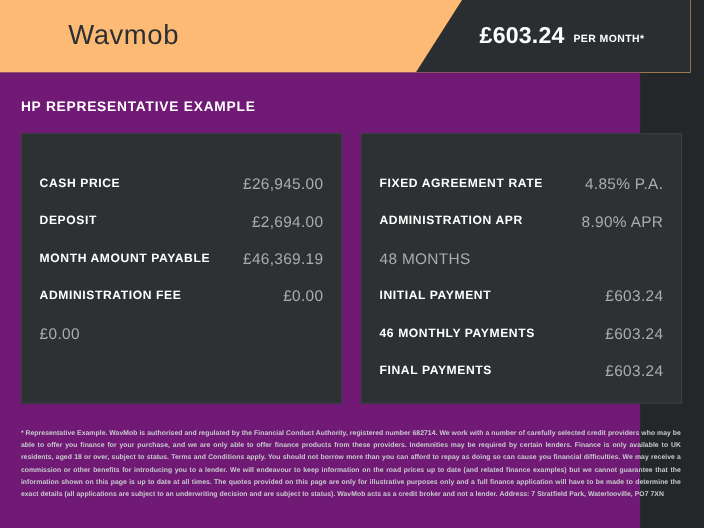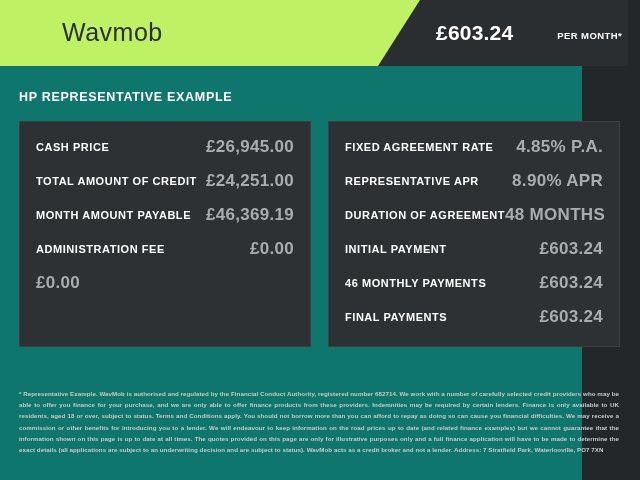--- a/index.html
+++ b/index.html
@@ -18,21 +18,21 @@
     height: 480px;
     background: #242729;
     overflow: hidden;
   }
 
   
   .header {
     position: relative;
     width: 628px;
     height: 66px;
-    background: #bef264;
+    background: #fdba74;
     overflow: hidden;
   }
   .brand {
     position: absolute;
     left: 62px;
     top: 18px;
     font-size: 25px;
     letter-spacing: 0.5px;
     color: #2c2f31;
     font-weight: 400;
@@ -61,29 +61,28 @@
     font-size: 21px;
     font-weight: bold;
     letter-spacing: 0.2px;
   }
   .price-period {
     color: #ffffff;
     font-size: 9.5px;
     font-weight: bold;
     letter-spacing: 0.4px;
     padding-top: 4px;
-    margin-left: 36px;
   }
 
   
   .body-wrap {
     position: relative;
     width: 582px;
     height: 414px;
-    background: #0f766e;
+    background: #701a75;
     padding: 0;
   }
   .section-title {
     position: absolute;
     left: 19px;
     top: 24px;
     color: #ffffff;
     font-size: 12.5px;
     font-weight: bold;
     letter-spacing: 0.7px;
@@ -94,40 +93,40 @@
     left: 19px;
     top: 55px;
     width: 602px;
     display: flex;
     gap: 17px;
   }
   .panel {
     width: 292px;
     background: #2d3133;
     border: 1px solid #3a3f41;
-    padding: 8px 14px 12px 14px;
+    padding: 28px 14px 12px 14px;
   }
   .row {
     display: flex;
     align-items: center;
     justify-content: space-between;
     height: 34px;
     padding: 0 2px;
   }
   .row .label {
     color: #ffffff;
     font-size: 11px;
     font-weight: bold;
     letter-spacing: 0.55px;
     white-space: nowrap;
   }
   .row .value {
     color: #a9adb0;
-    font-size: 17px;
-    font-weight: bold;
+    font-size: 14px;
+    font-weight: normal;
     letter-spacing: 0.3px;
     white-space: nowrap;
   }
 
   
   .disclaimer {
     position: absolute;
     left: 19px;
     top: 322px;
     width: 600px;
@@ -159,47 +158,46 @@
     <div class="section-title">HP REPRESENTATIVE EXAMPLE</div>
 
     <div class="panels">
 
       <div class="panel">
         <div class="row">
           <span class="label">CASH PRICE</span>
           <span class="value">£26,945.00</span>
         </div>
         <div class="row">
-          <span class="label">TOTAL AMOUNT OF CREDIT</span>
-          <span class="value">£24,251.00</span>
+          <span class="label">DEPOSIT</span>
+          <span class="value">£2,694.00</span>
         </div>
         <div class="row">
           <span class="label">MONTH AMOUNT PAYABLE</span>
           <span class="value">£46,369.19</span>
         </div>
         <div class="row">
           <span class="label">ADMINISTRATION FEE</span>
           <span class="value">£0.00</span>
         </div>
         <div class="row">
           <span class="value">£0.00</span>
         </div>
       </div>
 
       <div class="panel">
         <div class="row">
           <span class="label">FIXED AGREEMENT RATE</span>
           <span class="value">4.85% P.A.</span>
         </div>
         <div class="row">
-          <span class="label">REPRESENTATIVE APR</span>
+          <span class="label">ADMINISTRATION APR</span>
           <span class="value">8.90% APR</span>
         </div>
         <div class="row">
-          <span class="label">DURATION OF AGREEMENT</span>
           <span class="value">48 MONTHS</span>
         </div>
         <div class="row">
           <span class="label">INITIAL PAYMENT</span>
           <span class="value">£603.24</span>
         </div>
         <div class="row">
           <span class="label">46 MONTHLY PAYMENTS</span>
           <span class="value">£603.24</span>
         </div>

